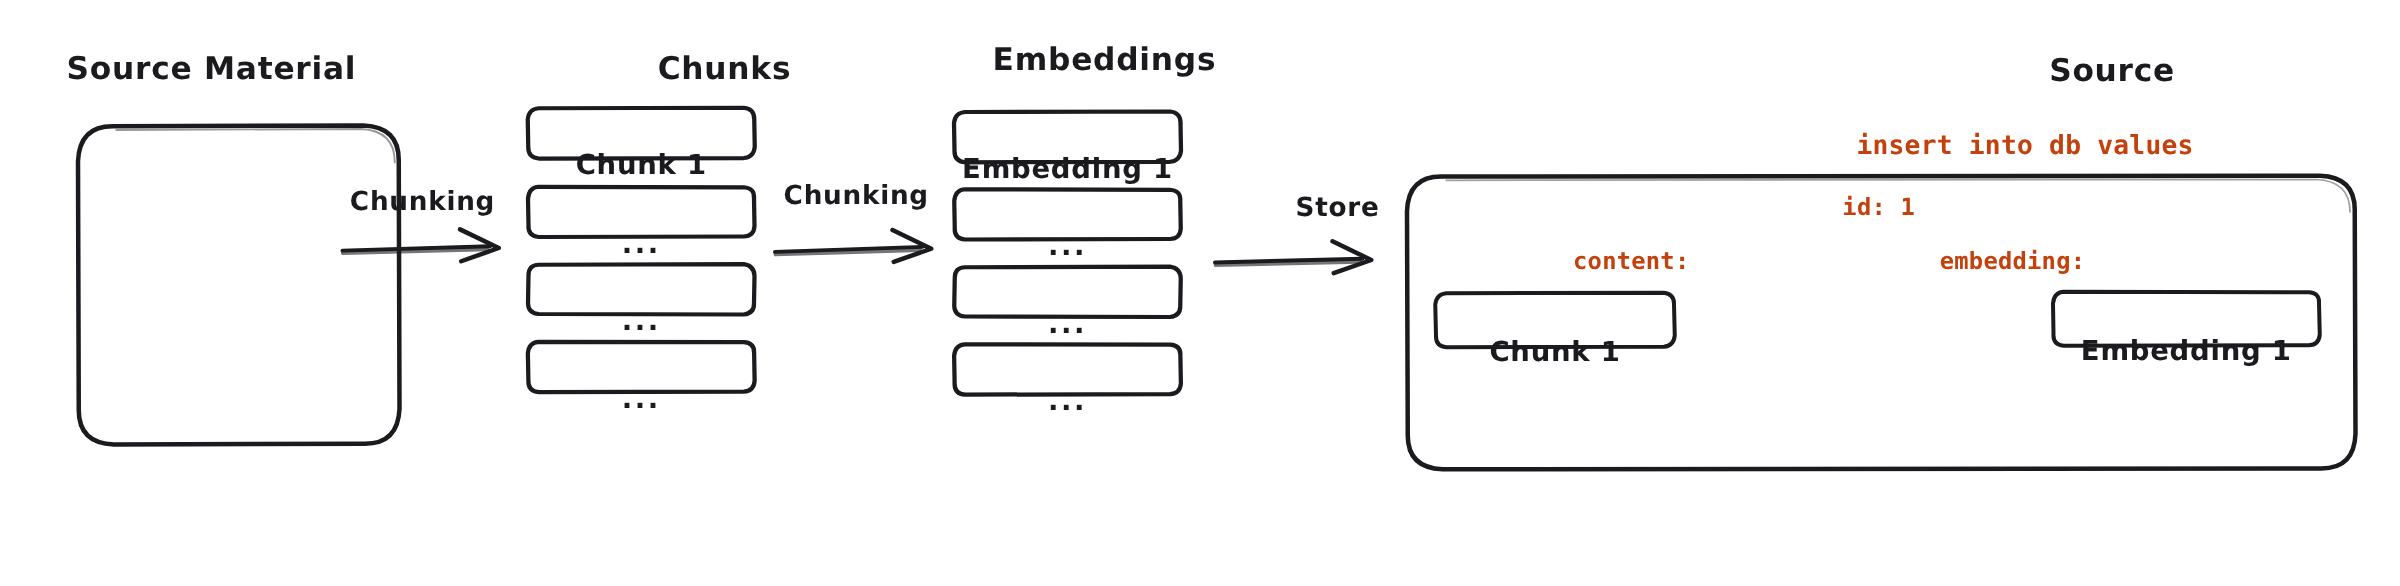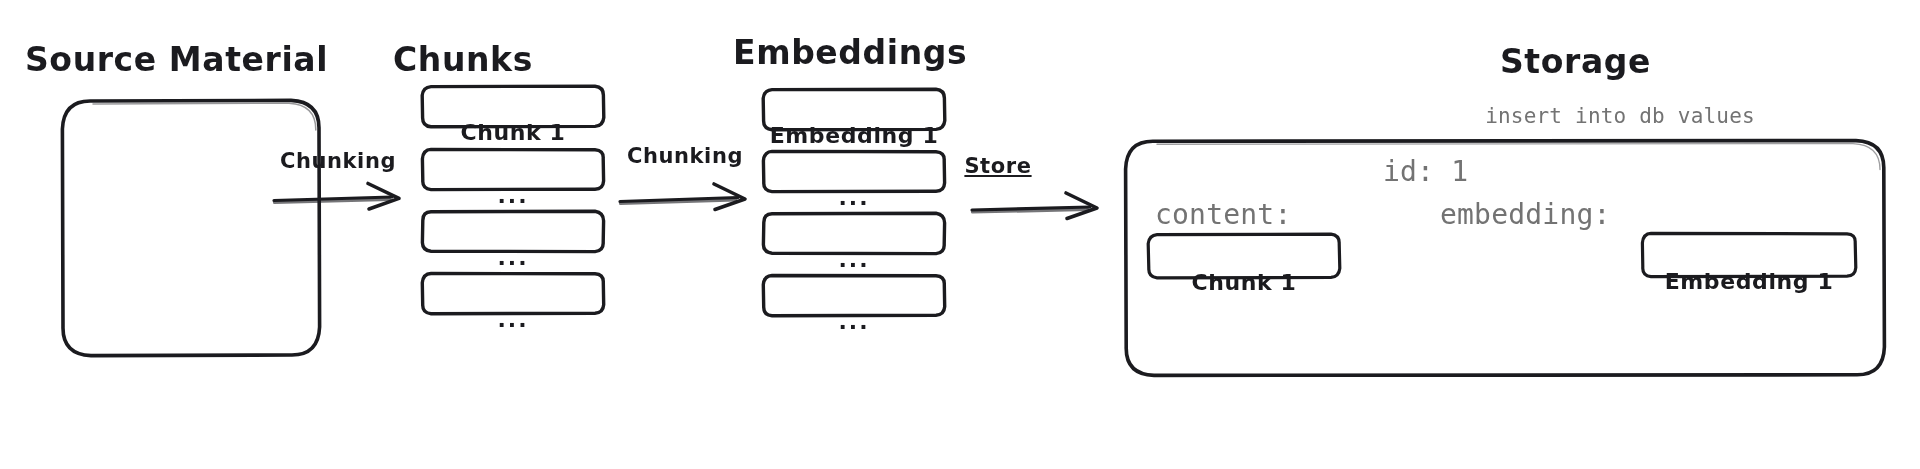--- a/index.html
+++ b/index.html
@@ -29,39 +29,39 @@
   
   .hand {
     font-family: "DejaVu Sans", sans-serif;
     font-weight: 600;
     letter-spacing: .6px;
     color: #1b1b1f;
     white-space: nowrap;
   }
   .mono {
     font-family: "DejaVu Sans Mono", monospace;
-    font-weight: 400;
+    font-weight: 700;
     letter-spacing: .2px;
-    color: #737373;
+    color: #c2410c;
     white-space: nowrap;
   }
   .col-title {
-    font-size: 33px;
-    text-align: left;
+    font-size: 25px;
+    text-align: right;
   }
   .arrow-label {
     font-size: 21px;
     text-align: center;
   }
   .box-label {
     font-size: 22px;
   }
   .kv {
-    font-size: 28px;
-    text-align: left;
+    font-size: 19px;
+    text-align: center;
   }
   
   .rough {
     position: absolute;
     box-sizing: border-box;
   }
   .rough > svg {
     position: absolute;
     left: 0; top: 0;
     width: 100%;
@@ -206,31 +206,31 @@
 
   <div class="rough" style="left:761px; top:273px; width:186px; height:45px;">
     <svg viewBox="0 0 186 45" preserveAspectRatio="none">
       <path d="M11 2.5 L175 2.7 Q183.7 3.2 183.3 11.4 L183.7 33.7 Q183.1 41.9 175 42.3 L11 42.7 Q2.3 42.1 2.7 33.3 L2.3 11.7 Q3.1 2.9 11 2.5 Z" stroke-width="3.4"></path>
     </svg>
     <div class="inner">
         <span class="ellipsis">...</span>
       </div>
   </div>
 
-  <div class="node hand arrow-label" style="left:938px; top:154px; width:120px;text-decoration:underline;">Store</div>
+  <div class="node hand arrow-label" style="left:1010px; top:154px; width:120px;">Store</div>
 
   <div class="node arrow" style="left:970px; top:188px; width:132px; height:34px;">
     <svg viewBox="0 0 132 34" preserveAspectRatio="none">
       <path d="M2 22 L120 19"></path>
       <path d="M2.5 24 L118 21.5" stroke-width="2" opacity=".6"></path>
       <path class="head" d="M96 5 L127 20 L97 30.5"></path>
     </svg>
   </div>
 
-  <div class="node hand col-title" style="left:1500px; top:42px; width:240px;">Storage</div>
+  <div class="node hand col-title" style="left:1500px; top:42px; width:240px;">Source</div>
 
   <div class="node mono" style="left:1380px; top:104px; width:480px; font-size:21px; text-align:center;">insert into db values</div>
 
   <div class="rough" id="storage-box" style="left:1123px; top:138px; width:764px; height:240px;">
     <svg viewBox="0 0 764 240" preserveAspectRatio="none">
       <path d="M31 3.2 L733 2.6 Q761.4 3.6 760.8 31 L761.4 209 Q760.4 237.4 733 236.8 L31 237.4 Q2.6 236.4 3.2 209 L2.6 31 Q3.6 2.6 31 3.2 Z" stroke-width="3.6"></path>
       <path d="M34 6.2 L730 5.6 Q757 6.8 757 31.5" stroke-width="1.4" opacity=".42"></path>
     </svg>
   </div>
 

